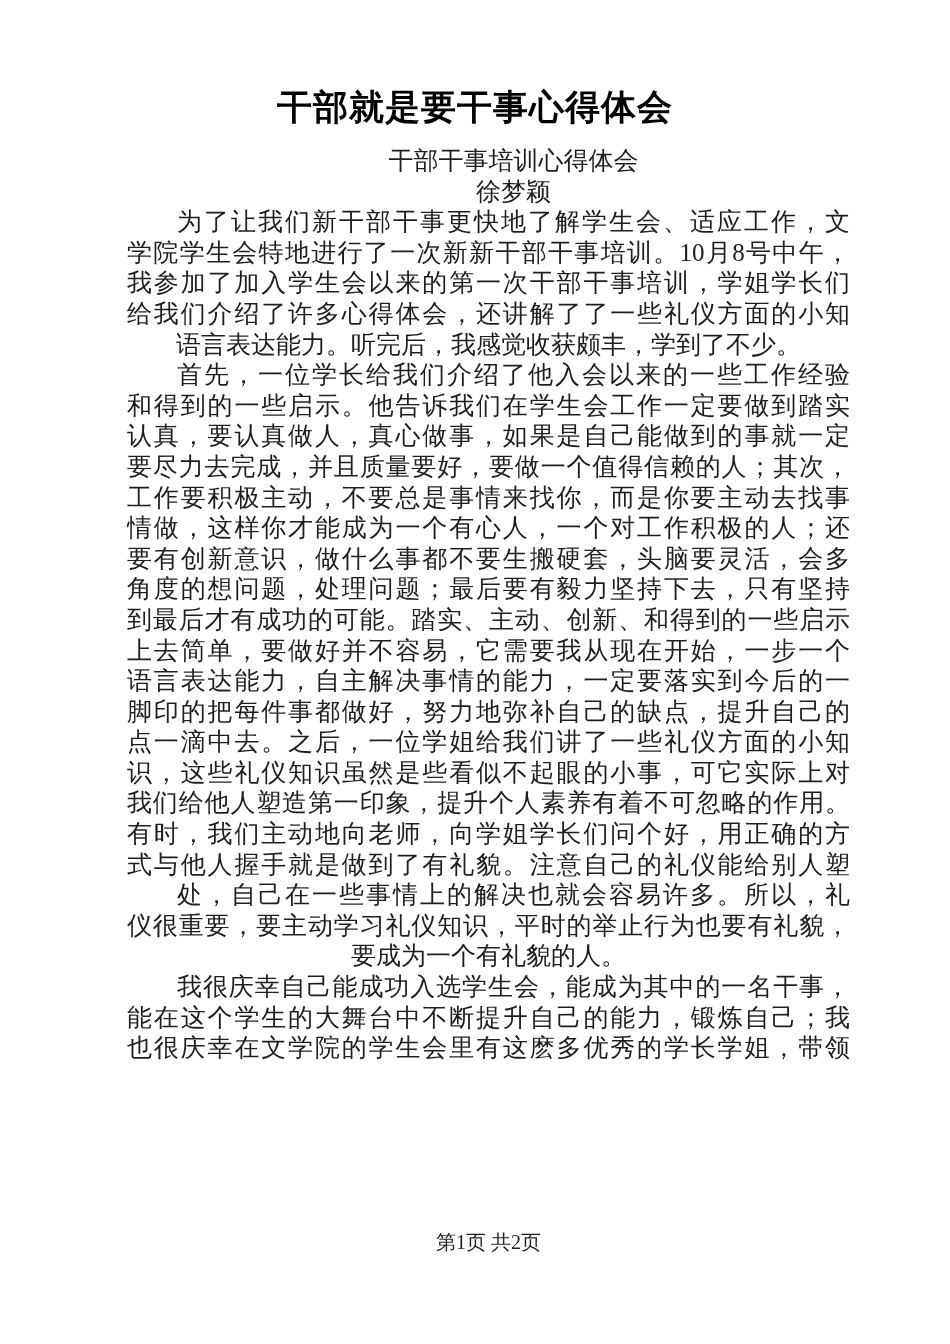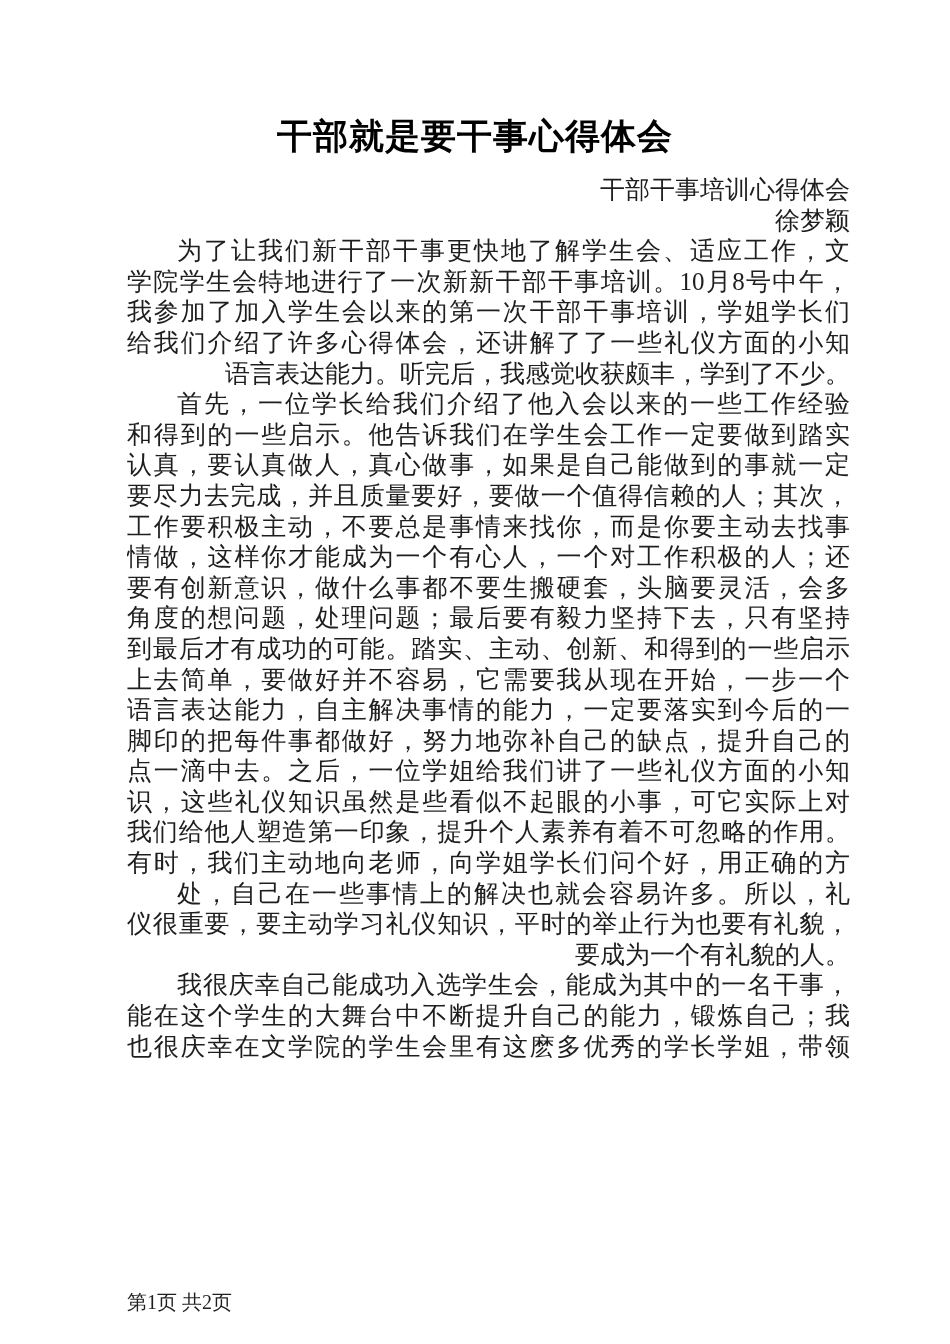--- a/index.html
+++ b/index.html
@@ -9,54 +9,54 @@
     font-family: "Liberation Serif", serif;
   }
   .page {
     position: relative;
     width: 950px; height: 1344px;
     background: #ffffff;
     overflow: hidden;
     color: #1e1e1e;
   }
   .doc-title {
-    padding-top: 117px;
+    padding-top: 88px;
     font-size: 35px;
     line-height: 40px;
     font-weight: bold;
     text-align: center;
     color: #000000;
     letter-spacing: 1px;
   }
   .doc-body {
     margin-top: 18px;
     margin-left: 127px;
     width: 723px;
   }
   .para { margin: 0; padding: 0; }
   .line {
     font-size: 25px;
     line-height: 30.6px;
     height: 30.6px;
     color: #1e1e1e;
-    text-align: right;
+    text-align: center;
     overflow: hidden;
   }
   .line.full {
     text-align: justify;
     text-align-last: justify;
     text-justify: inter-character;
   }
   .line.indent { padding-left: 50px; }
   .page-footer {
     position: absolute;
-    top: 1288px;
+    top: 1228px;
     left: 127px;
     width: 723px;
-    text-align: left;
+    text-align: center;
     font-size: 20px;
     line-height: 28px;
     color: #1e1e1e;
   }
 </style>
 </head>
 <body>
 
 <div class="page">
   <div class="doc-title">干部就是要干事心得体会</div>
@@ -85,20 +85,21 @@
         <div class="line full">要有创新意识，做什么事都不要生搬硬套，头脑要灵活，会多</div>
         <div class="line full">角度的想问题，处理问题；最后要有毅力坚持下去，只有坚持</div>
         <div class="line full">到最后才有成功的可能。踏实、主动、创新、和得到的一些启示</div>
         <div class="line full">上去简单，要做好并不容易，它需要我从现在开始，一步一个</div>
         <div class="line full">语言表达能力，自主解决事情的能力，一定要落实到今后的一</div>
         <div class="line full">脚印的把每件事都做好，努力地弥补自己的缺点，提升自己的</div>
         <div class="line full">点一滴中去。之后，一位学姐给我们讲了一些礼仪方面的小知</div>
         <div class="line full">识，这些礼仪知识虽然是些看似不起眼的小事，可它实际上对</div>
         <div class="line full">我们给他人塑造第一印象，提升个人素养有着不可忽略的作用。</div>
         <div class="line full">有时，我们主动地向老师，向学姐学长们问个好，用正确的方</div>
+        <div class="line full">式与他人握手就是做到了有礼貌。注意自己的礼仪能给别人塑</div>
       </div>
       <div class="para">
         <div class="line indent full">处，自己在一些事情上的解决也就会容易许多。所以，礼</div>
         <div class="line full">仪很重要，要主动学习礼仪知识，平时的举止行为也要有礼貌，</div>
         <div class="line">要成为一个有礼貌的人。</div>
       </div>
       <div class="para">
         <div class="line indent full">我很庆幸自己能成功入选学生会，能成为其中的一名干事，</div>
         <div class="line full">能在这个学生的大舞台中不断提升自己的能力，锻炼自己；我</div>
         <div class="line full">也很庆幸在文学院的学生会里有这麽多优秀的学长学姐，带领</div>

